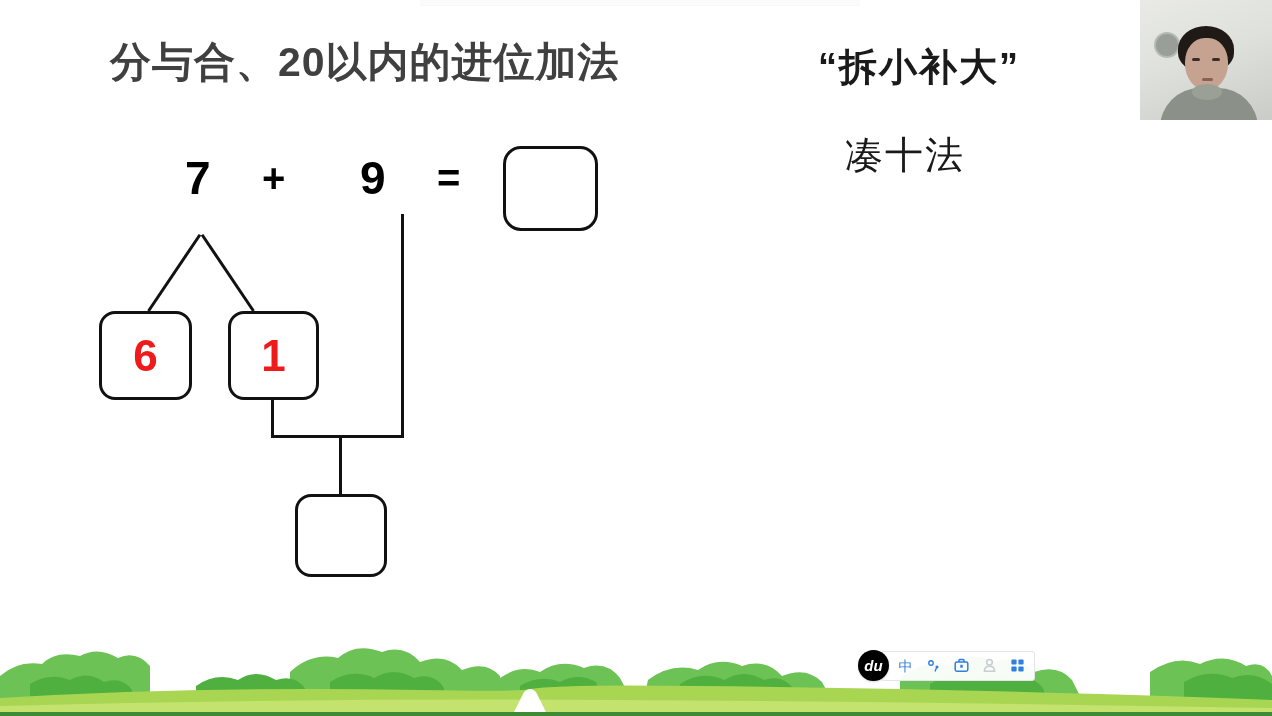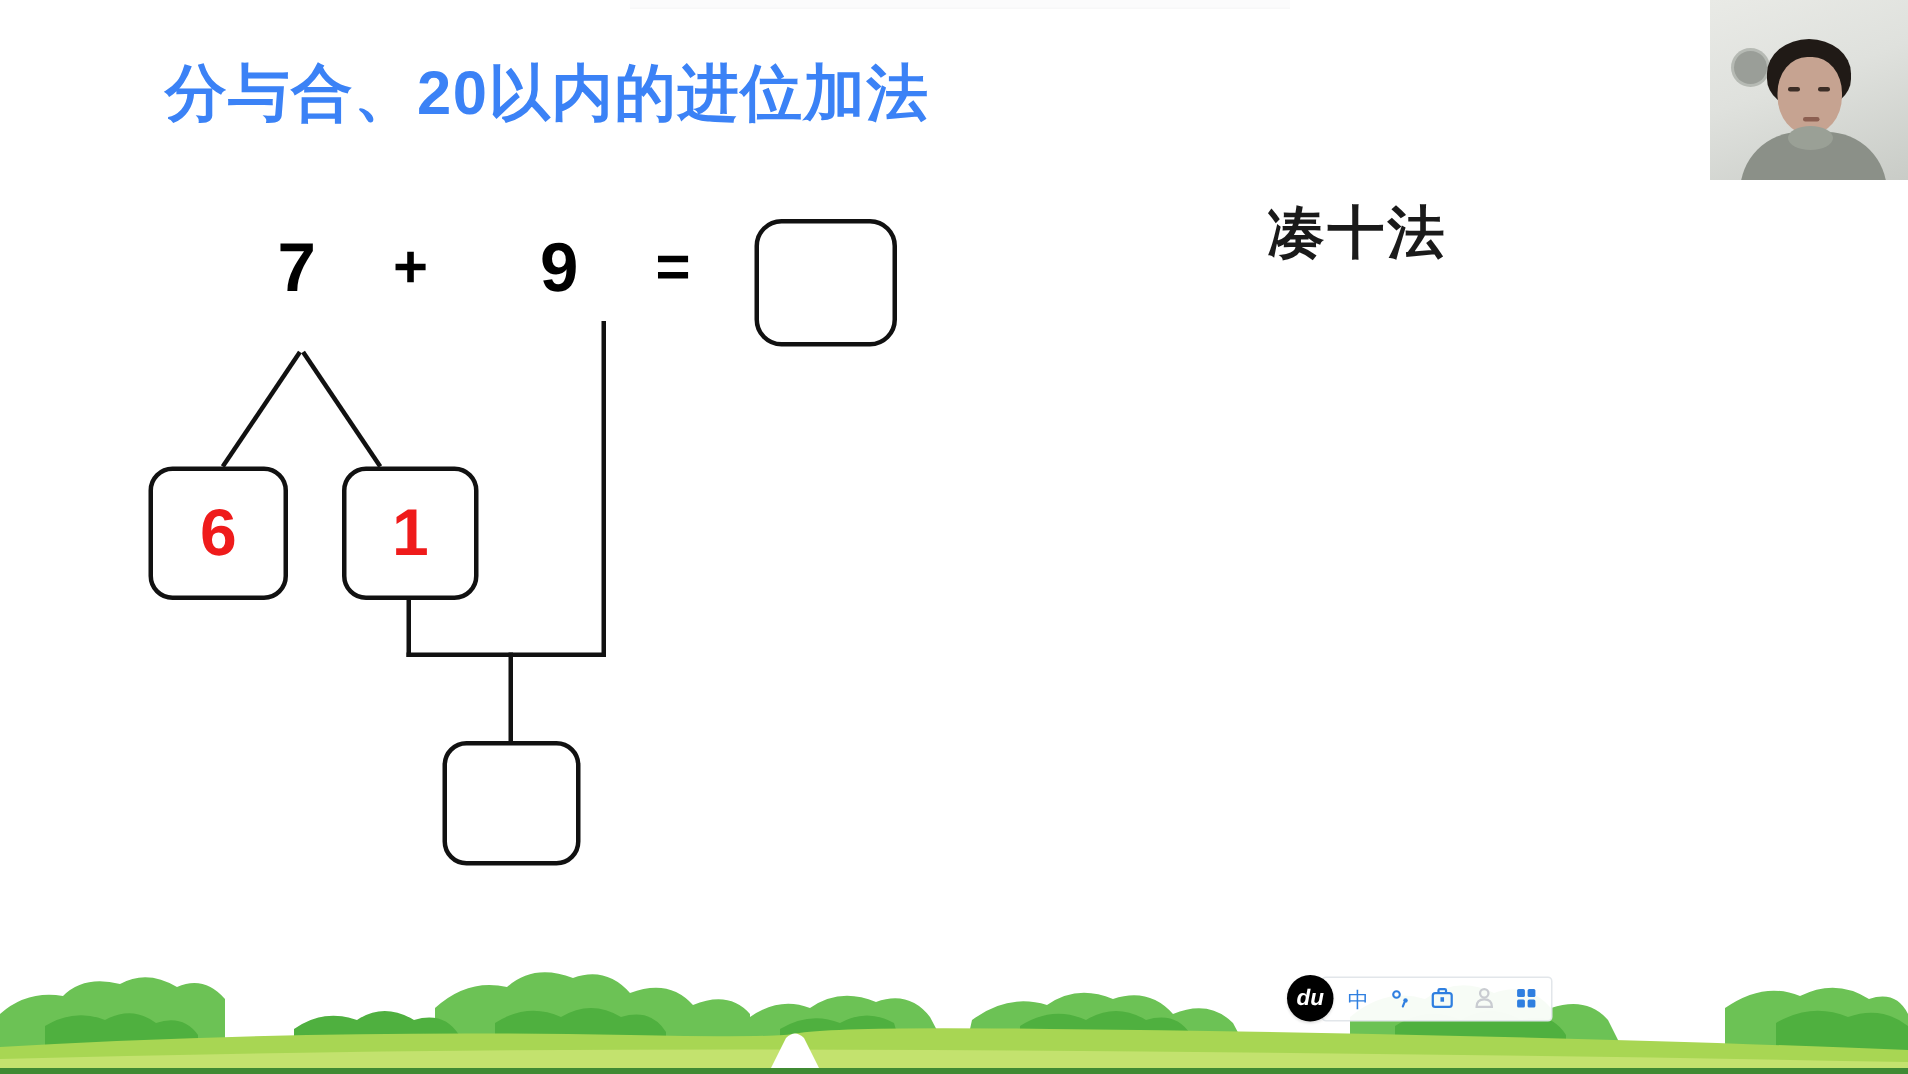--- a/index.html
+++ b/index.html
@@ -29,41 +29,41 @@
     border-bottom: 1px solid #f7f7f8;
   }
 
   
   .slide-title {
     position: absolute;
     left: 110px;
     top: 38px;
     font-size: 41px;
     font-weight: 700;
-    color: #3b82f6;
+    color: #404040;
     letter-spacing: 1px;
     white-space: nowrap;
     line-height: 1.2;
   }
   .phrase-quoted {
     position: absolute;
     left: 818px;
     top: 42px;
     font-size: 38px;
     font-weight: 600;
     color: #1a1a1a;
     letter-spacing: 2px;
     white-space: nowrap;
   }
   .phrase-method {
     position: absolute;
     left: 845px;
     top: 130px;
     font-size: 38px;
-    font-weight: 700;
+    font-weight: 400;
     color: #1a1a1a;
     letter-spacing: 2px;
     white-space: nowrap;
   }
 
   
   .eq-term {
     position: absolute;
     font-size: 46px;
     font-weight: 700;
@@ -276,20 +276,21 @@
 </style>
 </head>
 <body>
 
 <div id="stage">
 
   <div class="top-strip"></div>
 
   <div class="slide-title">分与合、20以内的进位加法</div>
 
+  <div class="phrase-quoted">“拆小补大”</div>
 
   <div class="phrase-method">凑十法</div>
 
   <div class="eq-term" id="eq-addend-1">7</div>
 
   <div class="eq-term" id="eq-plus">+</div>
 
   <div class="eq-term" id="eq-addend-2">9</div>
 
   <div class="eq-term" id="eq-equals">=</div>

